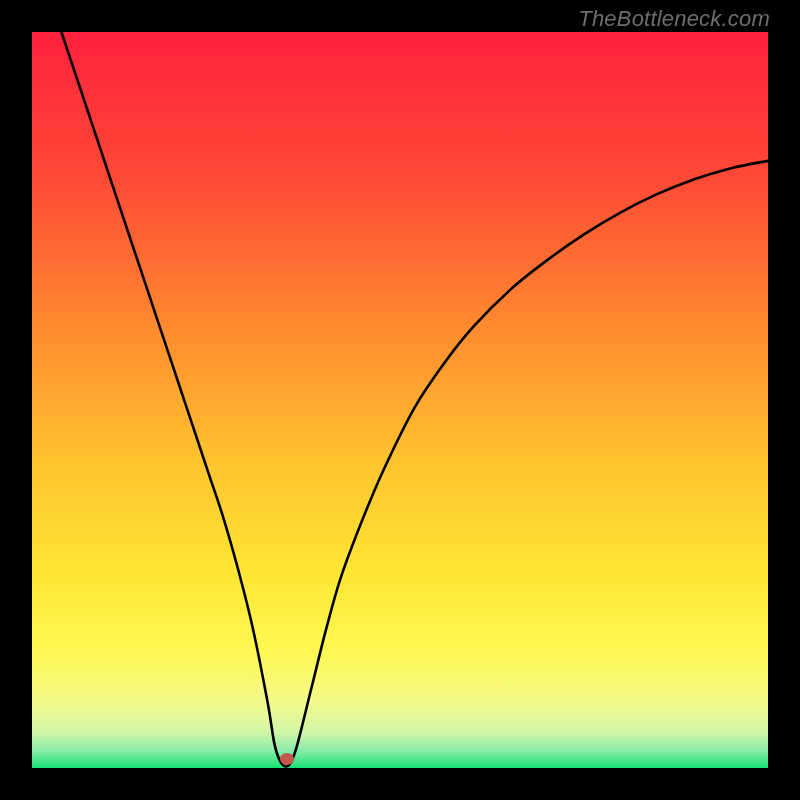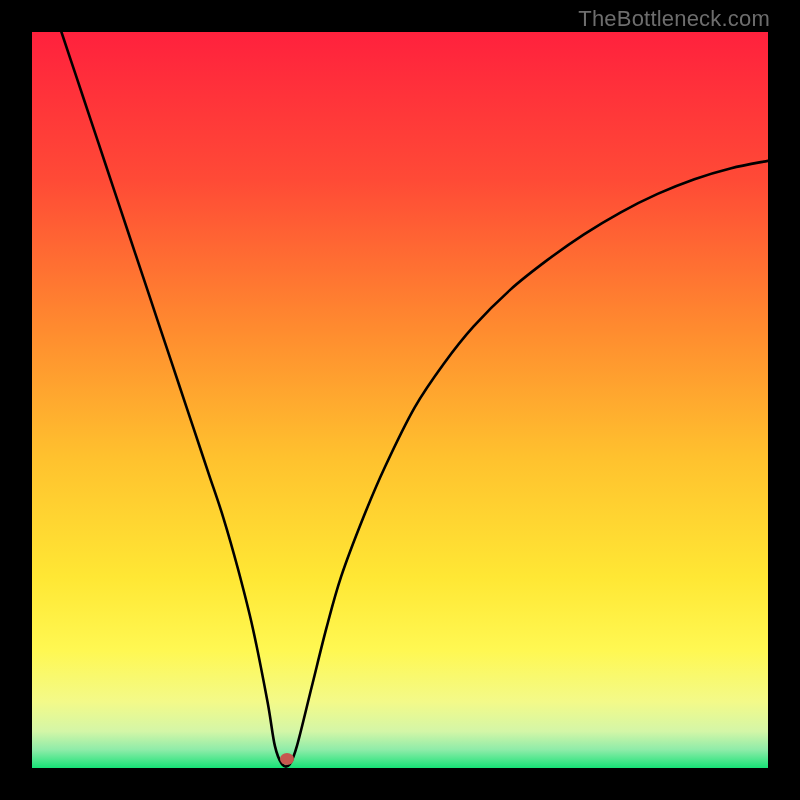--- a/index.html
+++ b/index.html
@@ -33,20 +33,21 @@
     inset: 0;
   }
   .watermark {
     position: absolute;
     top: 6px;
     right: 30px;
     color: #6d6d6d;
     font-size: 22px;
     font-weight: 500;
     letter-spacing: 0.2px;
+    font-style: italic;
   }
   .marker {
     position: absolute;
     width: 14px;
     height: 12px;
     border-radius: 50% / 50%;
     background: #c6574e;
     transform: translate(-50%, -50%);
   }
 </style>

